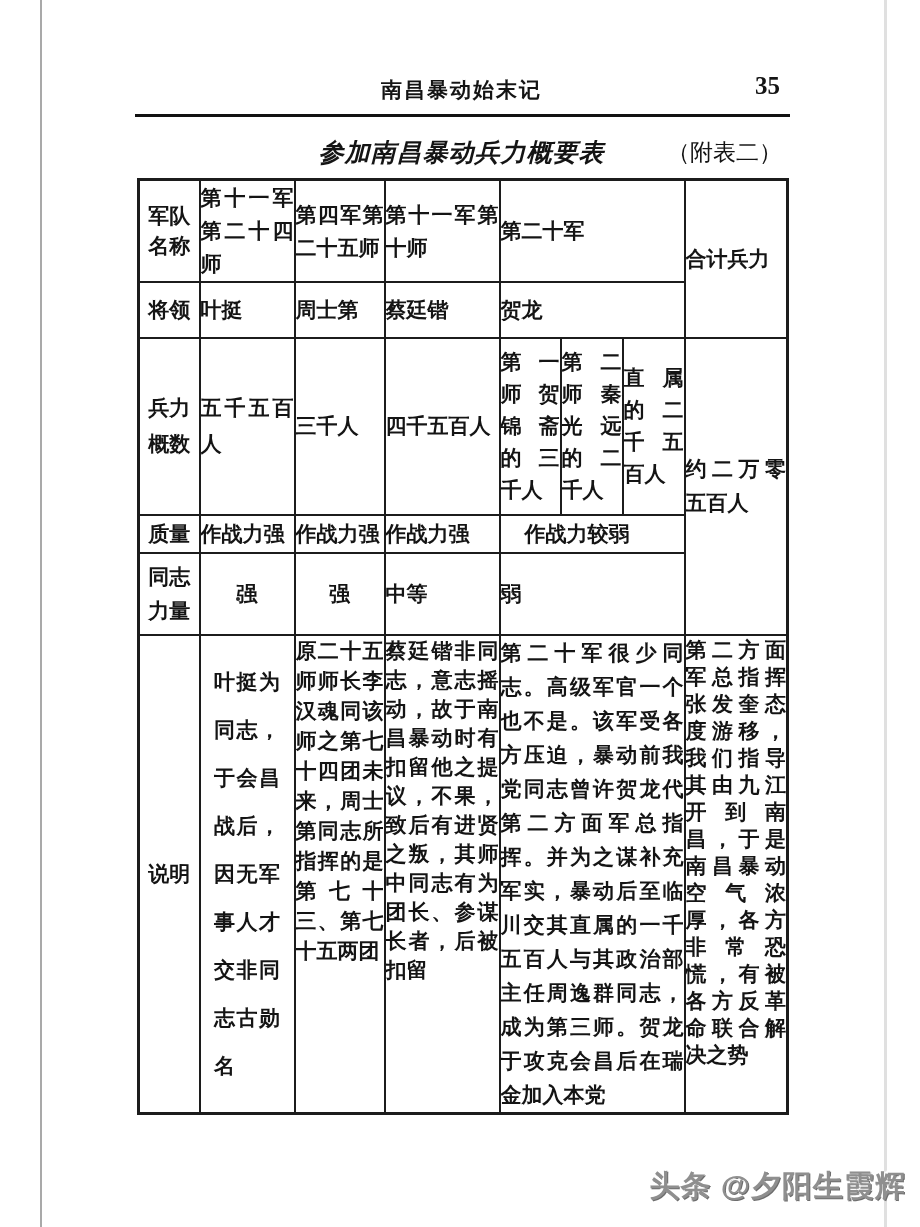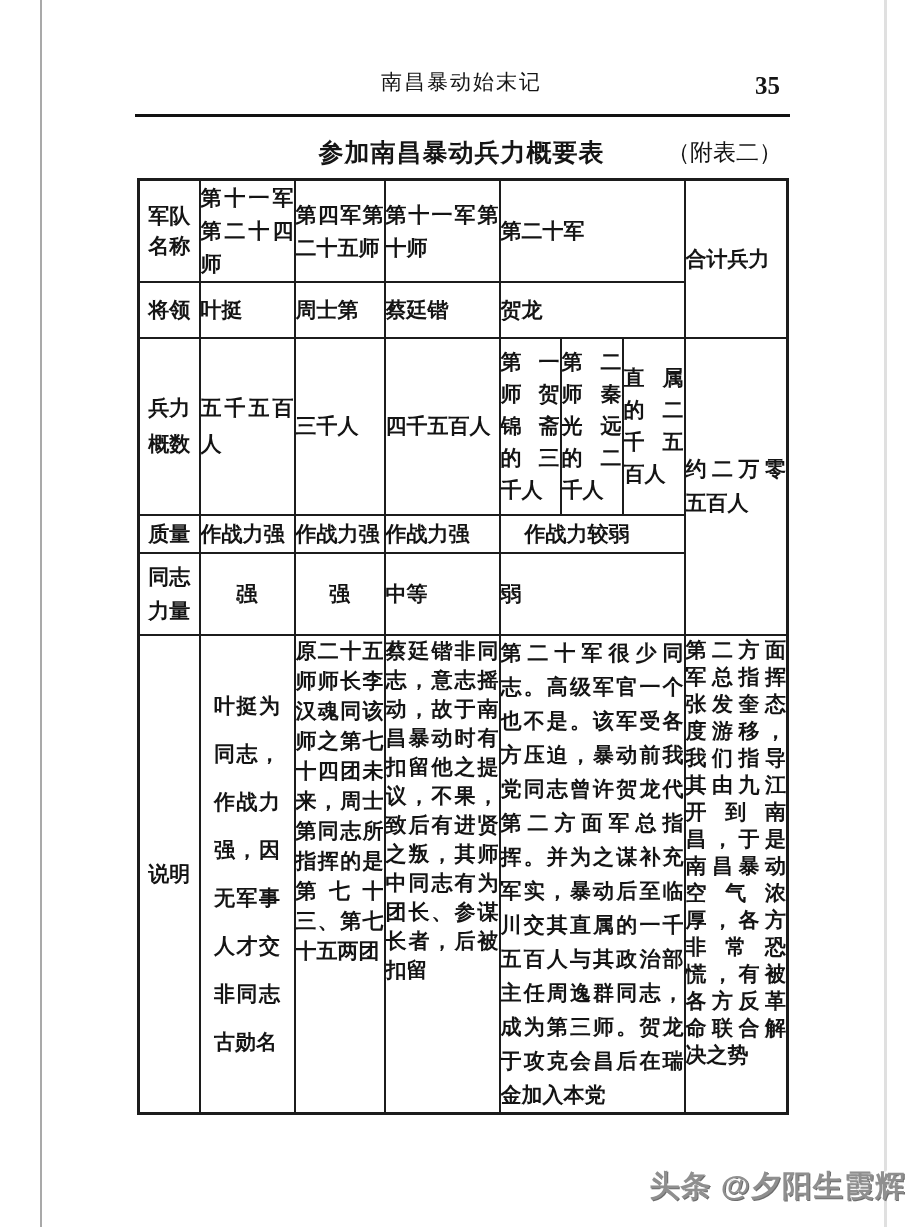--- a/index.html
+++ b/index.html
@@ -10,30 +10,30 @@
     overflow:hidden;
     font-family:"Liberation Sans",sans-serif;
     color:#141414;
   }
   
   .edge-line-left{position:absolute;left:40px;top:0;width:2px;height:1227px;background:#a9a9a9;}
   .edge-line-right{position:absolute;left:884px;top:0;width:3px;height:1227px;background:#e0e0e0;}
   .speck{position:absolute;left:236px;top:597px;width:4px;height:4px;background:#2a2a2a;border-radius:50%;}
 
   
-  .running-head{position:absolute;left:137px;top:68px;width:649px;text-align:center;
-    font-size:21px;font-weight:normal;letter-spacing:2px;}
+  .running-head{position:absolute;left:137px;top:76px;width:649px;text-align:center;
+    font-size:21px;font-weight:bold;letter-spacing:2px;}
   .page-number{position:absolute;left:755px;top:72px;font-size:25px;font-weight:bold;
     font-family:"Liberation Serif",serif;}
   .head-rule{position:absolute;left:135px;top:114px;width:655px;height:3px;background:#111;}
 
   
   .caption-row{position:absolute;left:137px;top:136px;width:649px;height:30px;}
   .caption-main{position:absolute;left:0;width:100%;text-align:center;
-    font-size:25px;font-weight:900;letter-spacing:1px;}
+    font-size:25px;font-weight:900;letter-spacing:1px;font-style:italic;}
   .caption-suffix{position:absolute;right:4px;top:1px;font-size:23px;font-weight:400;}
 
   
   table.forces{
     position:absolute;left:137px;top:178px;
     width:649px;height:920px;
     border-collapse:collapse;table-layout:fixed;
     border:3px solid #1c1c1c;
   }
   table.forces td{
@@ -137,21 +137,21 @@
     <tr style="height:82px">
       <td class="lbl lh34">同志力量</td>
       <td class="vm ctr">强</td>
       <td class="vm ctr">强</td>
       <td class="vm pl18">中等</td>
       <td class="vm pl18" colspan="3">弱</td>
     </tr>
     <tr>
       <td class="lbl">说明</td>
       <td class="n1">
-        <div class="inner">叶挺为同志，作战力强，因无军事人才交非同志古勋名</div>
+        <div class="inner">叶挺为同志，于会昌战后，因无军事人才交非同志古勋名</div>
       </td>
       <td class="n2">原二十五师师长李汉魂同该师之第七十四团未来，周士第同志所指挥的是第七十三、第七十五两团</td>
       <td class="n3">蔡廷锴非同志，意志摇动，故于南昌暴动时有扣留他之提议，不果，致后有进贤之叛，其师中同志有为团长、参谋长者，后被扣留</td>
       <td class="n4" colspan="3">第二十军很少同志。高级军官一个也不是。该军受各方压迫，暴动前我党同志曾许贺龙代第二方面军总指挥。并为之谋补充军实，暴动后至临川交其直属的一千五百人与其政治部主任周逸群同志，成为第三师。贺龙于攻克会昌后在瑞金加入本党</td>
       <td class="n5">第二方面军总指挥张发奎态度游移，我们指导其由九江开到南昌，于是南昌暴动空气浓厚，各方非常恐慌，有被各方反革命联合解决之势</td>
     </tr>
   </tbody>
     </table>
 
   <div class="speck"></div>

